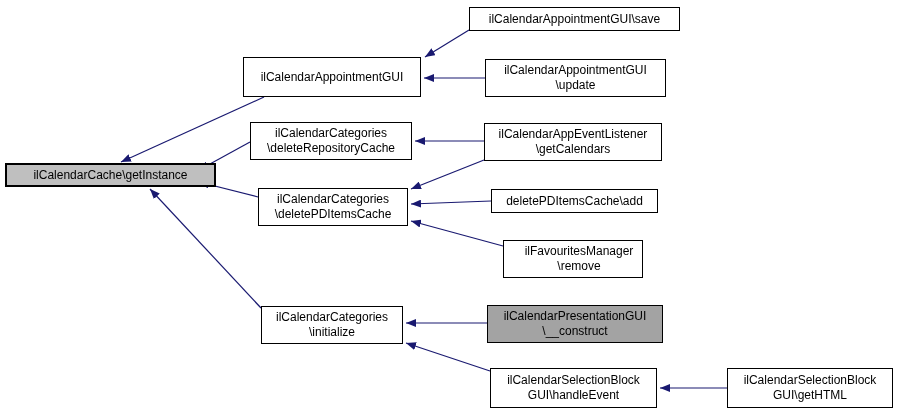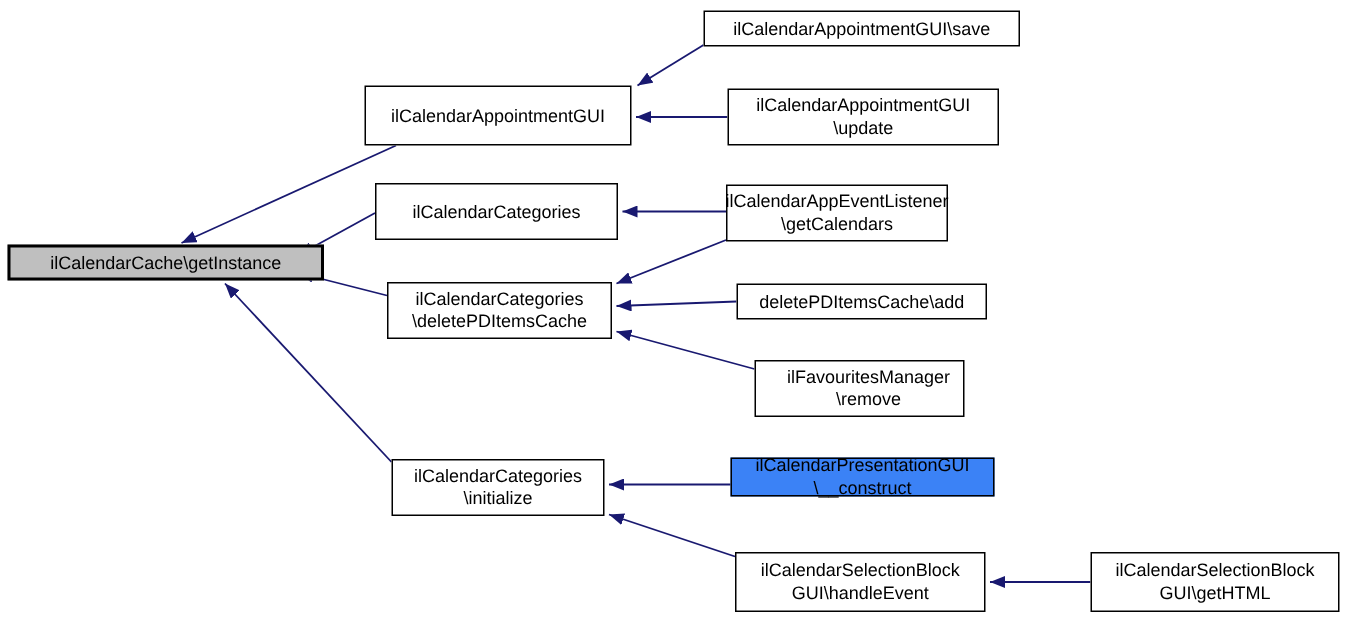--- a/index.html
+++ b/index.html
@@ -73,48 +73,49 @@
   </svg>
   <div id="node-group">
       <div class="node highlight" style="left: 5px; top: 163px; width: 211px; height: 24px; background: rgb(191, 191, 191); border-color: rgb(0, 0, 0);">
         <span class="line">ilCalendarCache\getInstance</span>
       </div>
       <div class="node" style="left: 243px; top: 57px; width: 178px; height: 40px; background: rgb(255, 255, 255); border-color: rgb(0, 0, 0);">
         <span class="line">ilCalendarAppointmentGUI</span>
       </div>
       <div class="node" style="left: 250px; top: 122px; width: 162px; height: 38px; background: rgb(255, 255, 255); border-color: rgb(0, 0, 0);">
         <span class="line">ilCalendarCategories</span>
+        <span class="line">\deleteRepositoryCache</span>
       </div>
       <div class="node" style="left: 258px; top: 188px; width: 150px; height: 38px; background: rgb(255, 255, 255); border-color: rgb(0, 0, 0);">
         <span class="line">ilCalendarCategories</span>
         <span class="line">\deletePDItemsCache</span>
       </div>
       <div class="node" style="left: 261px; top: 306px; width: 142px; height: 38px; background: rgb(255, 255, 255); border-color: rgb(0, 0, 0);">
         <span class="line">ilCalendarCategories</span>
         <span class="line">\initialize</span>
       </div>
       <div class="node" style="left: 469px; top: 7px; width: 211px; height: 24px; background: rgb(255, 255, 255); border-color: rgb(0, 0, 0);">
         <span class="line">ilCalendarAppointmentGUI\save</span>
       </div>
       <div class="node" style="left: 485px; top: 59px; width: 181px; height: 38px; background: rgb(255, 255, 255); border-color: rgb(0, 0, 0);">
         <span class="line">ilCalendarAppointmentGUI</span>
         <span class="line">\update</span>
       </div>
-      <div class="node" style="left: 484px; top: 123px; width: 148px; height: 38px; background: rgb(255, 255, 255); border-color: rgb(0, 0, 0);">
+      <div class="node" style="left: 484px; top: 123px; width: 178px; height: 38px; background: rgb(255, 255, 255); border-color: rgb(0, 0, 0);">
         <span class="line">ilCalendarAppEventListener</span>
         <span class="line">\getCalendars</span>
       </div>
       <div class="node" style="left: 491px; top: 189px; width: 167px; height: 24px; background: rgb(255, 255, 255); border-color: rgb(0, 0, 0);">
         <span class="line">deletePDItemsCache\add</span>
       </div>
       <div class="node" style="left: 503px; top: 240px; width: 140px; height: 38px; background: rgb(255, 255, 255); border-color: rgb(0, 0, 0); padding-left: 12px;">
         <span class="line">ilFavouritesManager</span>
         <span class="line">\remove</span>
       </div>
-      <div class="node" style="left: 487px; top: 305px; width: 176px; height: 26px; background: #3b82f6; border-color: rgb(0, 0, 0);">
+      <div class="node" style="left: 487px; top: 305px; width: 176px; height: 38px; background: #a3a3a3; border-color: rgb(0, 0, 0);">
         <span class="line">ilCalendarPresentationGUI</span>
         <span class="line">\__construct</span>
       </div>
       <div class="node" style="left: 490px; top: 368px; width: 167px; height: 40px; background: rgb(255, 255, 255); border-color: rgb(0, 0, 0);">
         <span class="line">ilCalendarSelectionBlock</span>
         <span class="line">GUI\handleEvent</span>
       </div>
       <div class="node" style="left: 727px; top: 368px; width: 166px; height: 40px; background: rgb(255, 255, 255); border-color: rgb(0, 0, 0);">
         <span class="line">ilCalendarSelectionBlock</span>
         <span class="line">GUI\getHTML</span>

